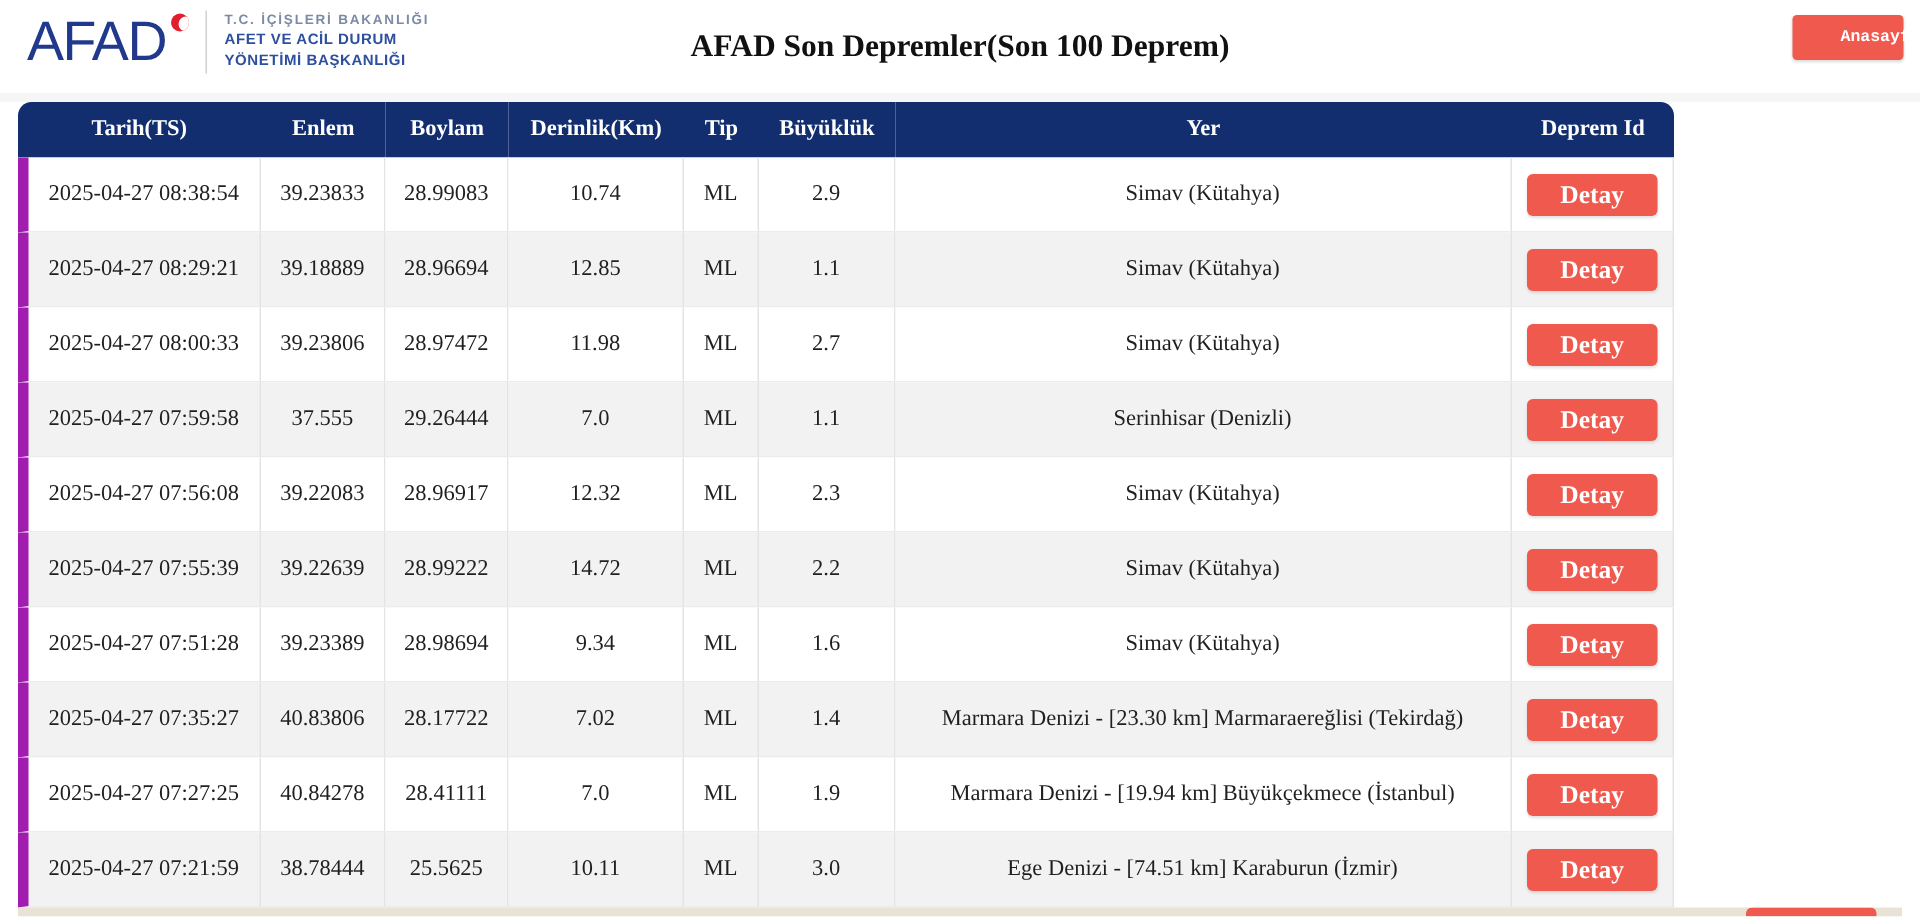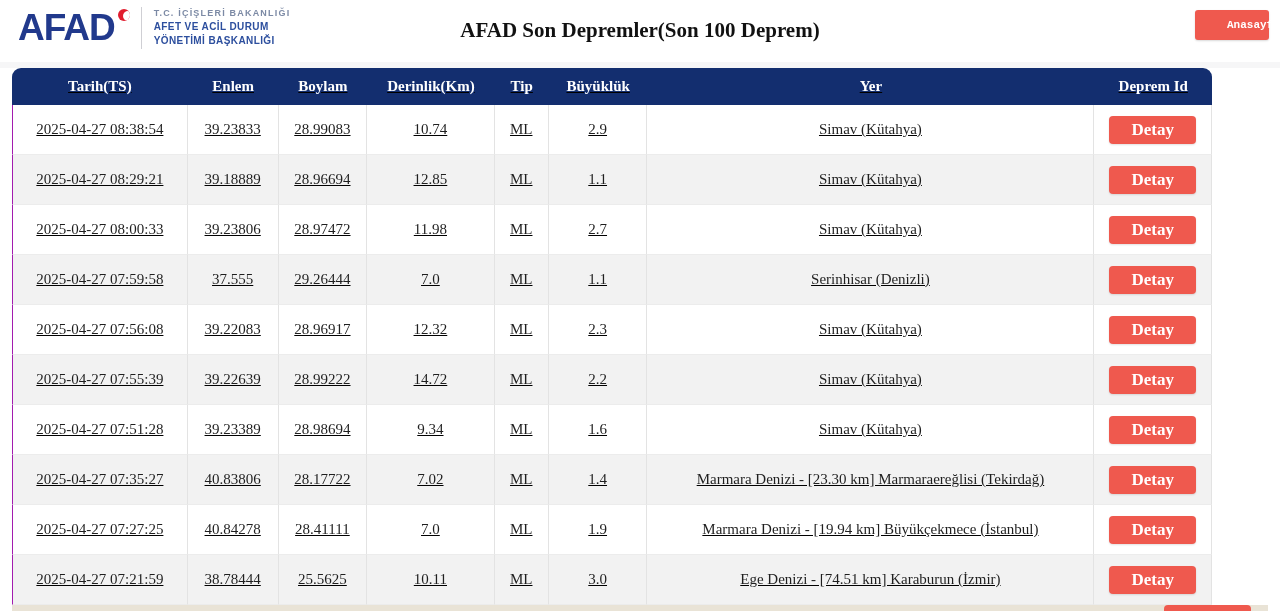--- a/index.html
+++ b/index.html
@@ -12,21 +12,21 @@
   }
   *{margin:0;padding:0;box-sizing:border-box;}
   html,body{width:1280px;height:611px;overflow:hidden;background:#ffffff;
     font-family:"Liberation Serif", serif;}
 
   
   .topbar{position:relative;height:62px;background:#ffffff;width:100%;}
   .topbar-band{height:6px;background:#f6f6f7;width:100%;}
 
   .logo-group{position:absolute;left:18px;top:7px;display:flex;align-items:center;gap:12px;}
-  .logo-word{position:relative;font-family:"Liberation Sans", sans-serif;font-weight:700;
+  .logo-word{position:relative;font-family:"Liberation Sans", sans-serif;font-weight:400;
     font-size:37px;line-height:40px;color:var(--logo-blue);letter-spacing:-1px;padding-right:14px;text-align:center;}
   .crescent{position:absolute;right:-1px;top:1px;width:12px;height:12px;background:#e11d2e;
     border-radius:50%;overflow:hidden;}
   .crescent::after{content:"";position:absolute;left:5px;top:2px;width:10px;height:10px;
     background:#ffffff;border-radius:50%;}
   .logo-divider{width:1px;height:42px;background:#cfcfd4;}
   .ministry{display:flex;flex-direction:column;justify-content:center;
     font-family:"Liberation Sans", sans-serif;}
   .ministry-line1{font-size:9px;font-weight:700;color:#7c8aa5;letter-spacing:1.2px;margin-bottom:2px;}
   .ministry-line2,.ministry-line3{font-size:10px;font-weight:800;color:var(--ministry-blue);
@@ -34,30 +34,30 @@
 
   .page-title{position:absolute;left:0;right:0;top:18px;text-align:center;
     font-size:21px;font-weight:700;color:#111111;}
 
   .home-btn{position:absolute;right:11px;top:10px;width:74px;height:30px;
     background:var(--accent-red);color:#ffffff;border:none;border-radius:3px;
     font-family:Liberation Mono, monospace;font-size:11px;font-weight:700;cursor:pointer;
     box-shadow:0 1px 2px rgba(0,0,0,.15);padding-left:32px;}
 
   
-  .table-wrap{margin-left:12px;width:1200px;text-decoration:underline;}
+  .table-wrap{margin-left:12px;width:1104px;}
   table{width:100%;border-collapse:separate;border-spacing:0;table-layout:fixed;}
   thead th{background:var(--header-navy);color:#ffffff;font-size:15px;font-weight:700;
     height:37px;text-align:center;vertical-align:middle;}
   thead th:first-child{border-top-left-radius:9px;}
   thead th:last-child{border-top-right-radius:9px;}
   tbody td{height:50px;text-align:center;vertical-align:middle;font-size:15px;color:#1f1f1f;
     background:#ffffff;border-right:1px solid #e3e3e3;border-bottom:1px solid #ececec;
     overflow:hidden;white-space:nowrap;}
-  tbody td:first-child{border-left:1px solid #a21caf;}
+  tbody td:first-child{border-left:7px solid #a21caf;}
   tbody tr:nth-child(even) td{background:var(--row-alt);}
   .detay-btn{width:87px;height:28px;background:var(--accent-red);color:#ffffff;border:none;
     border-radius:4px;font-family:"Liberation Serif", serif;font-size:17px;font-weight:700;
     cursor:pointer;box-shadow:0 1px 2px rgba(0,0,0,.12);}
 
   
   .partial-row{position:relative;margin-left:12px;width:1256px;height:6px;
     background:var(--partial-row-bg);overflow:hidden;}
   .partial-row .partial-detay{position:absolute;right:17px;top:0;width:87px;height:6px;
     background:var(--accent-red);border-radius:4px 4px 0 0;}

